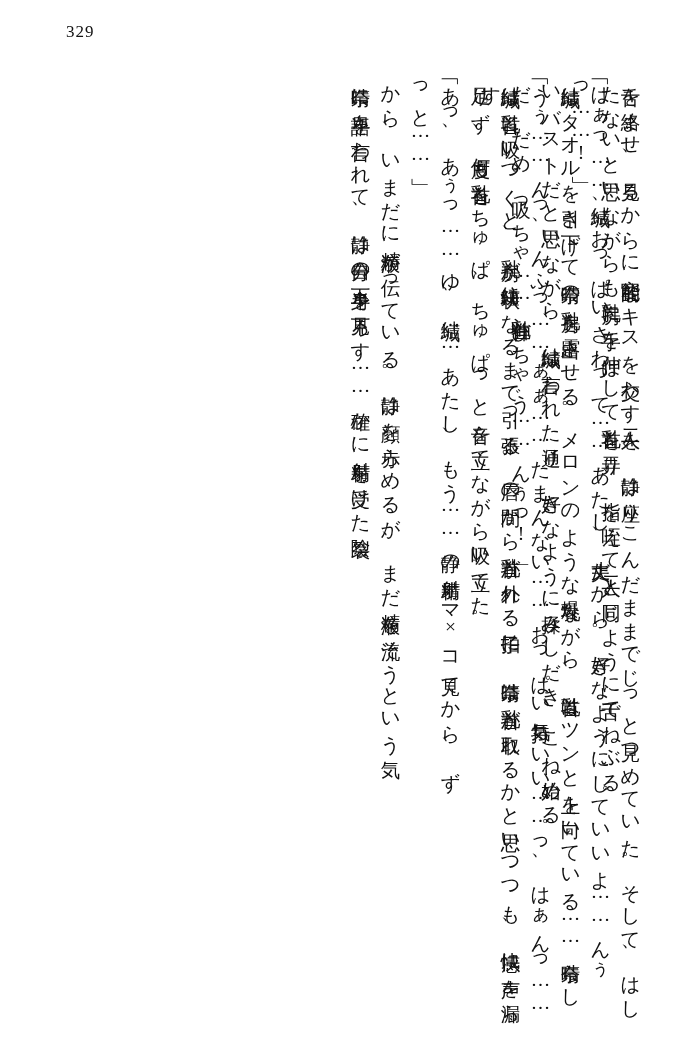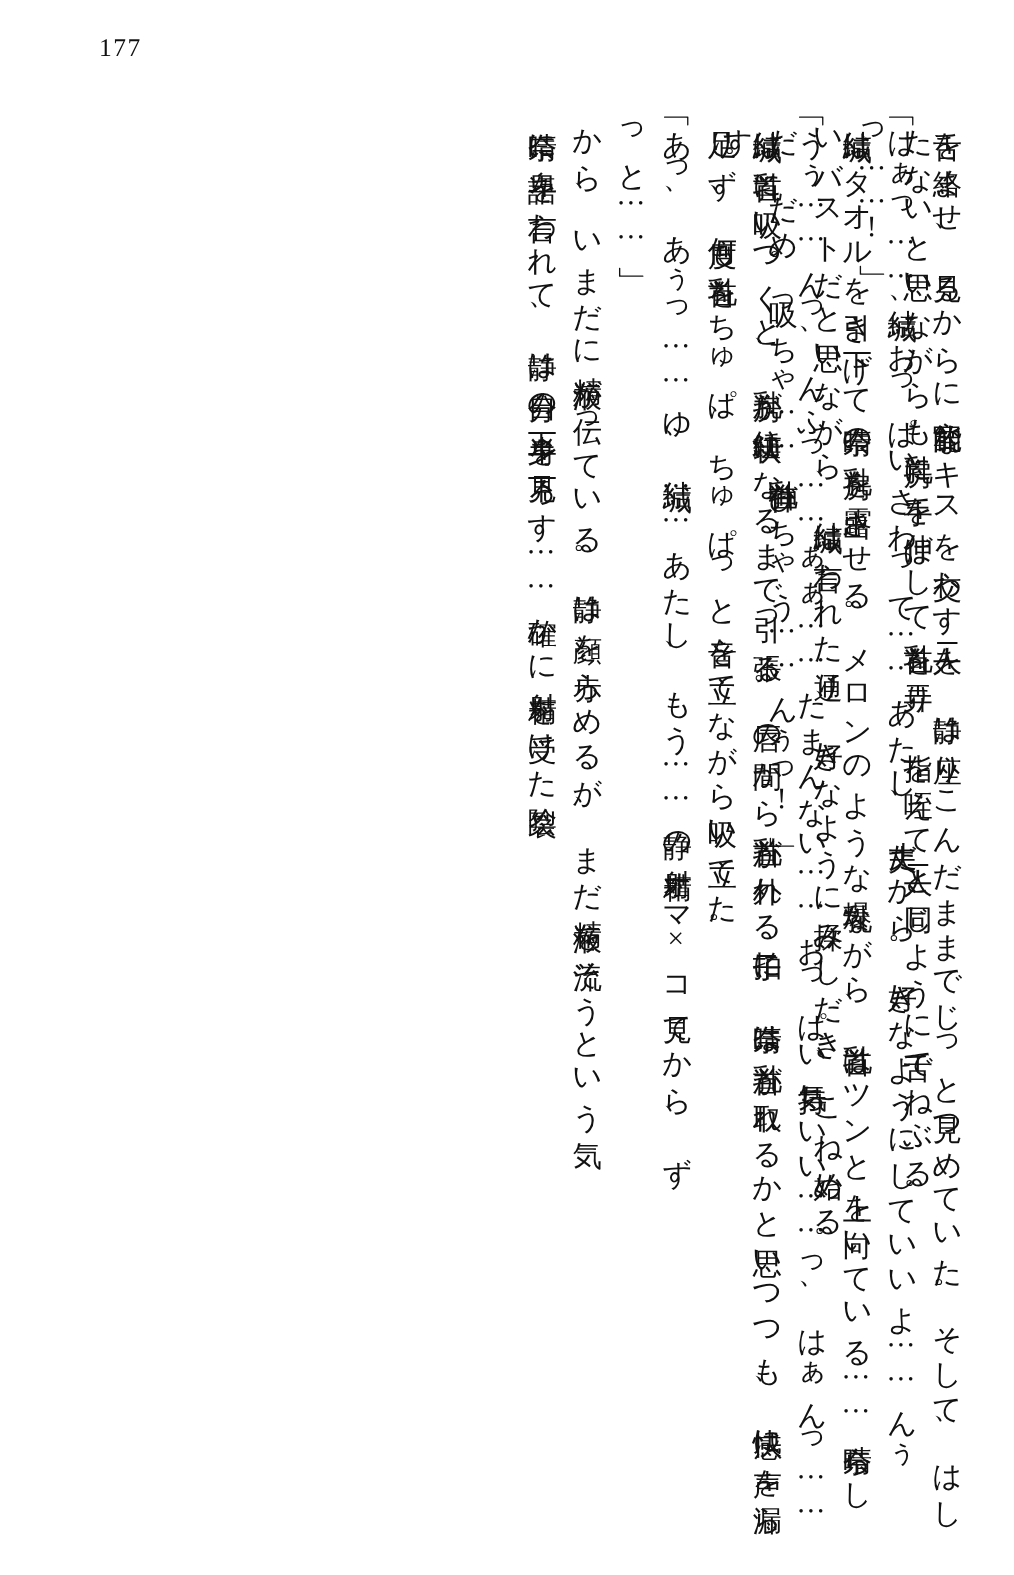--- a/index.html
+++ b/index.html
@@ -57,21 +57,21 @@
   }
   .vline.short {
     
   }
 </style>
 </head>
 <body>
 
 <div class="page">
 
-  <div class="page-number">177</div>
+  <div class="page-number">329</div>
 
   <div class="text-block">
     <div class="vline">舌を絡ませ、見るからに官能的なキスを交わす二人を、静は座りこんだままでじっと見つめていた。そして、はしたないと思いながらも乳房に手を伸ばして乳首を弄り、指を咥えて二人と同じように舌でねぶる。</div>
     <div class="vline">「はぁっ……結城、おっぱいさわって……あたし、丈夫だから。好きなようにしていいよ……んぅっ……!」</div>
     <div class="vline">結城はタオルを引き下げて晴奈の乳房を露出させる。メロンのような爆乳ながら、乳首はツンと上を向いている……晴奈らしいバストだと思いながら、結城は言われた通り、好きなように揉みしだき、こね始める。</div>
     <div class="vline">「うぅ……んっ、んふっ……ぁぁ……たまんない……おっぱい気持ちいい……っ、はぁんっ……だ、だめ。吸っちゃ……乳首伸びちゃう……んぅっ!」</div>
     <div class="vline">結城は乳首に吸いつくと、乳房が紡錘状になるまで引っ張る。唇の間から乳首が外れる拍子に、晴奈は乳首が取れるかと思いつつも、快感に声を漏らす。</div>
     <div class="vline">足りず、何度も乳首をちゅぱ、ちゅぱっと音を立てながら吸い立てた。</div>
     <div class="vline">「あっ、あぅっ……ゆ、結城……あたし、もう……静の射精オマ×コ見てから、ず</div>
     <div class="vline short">っと……」</div>

